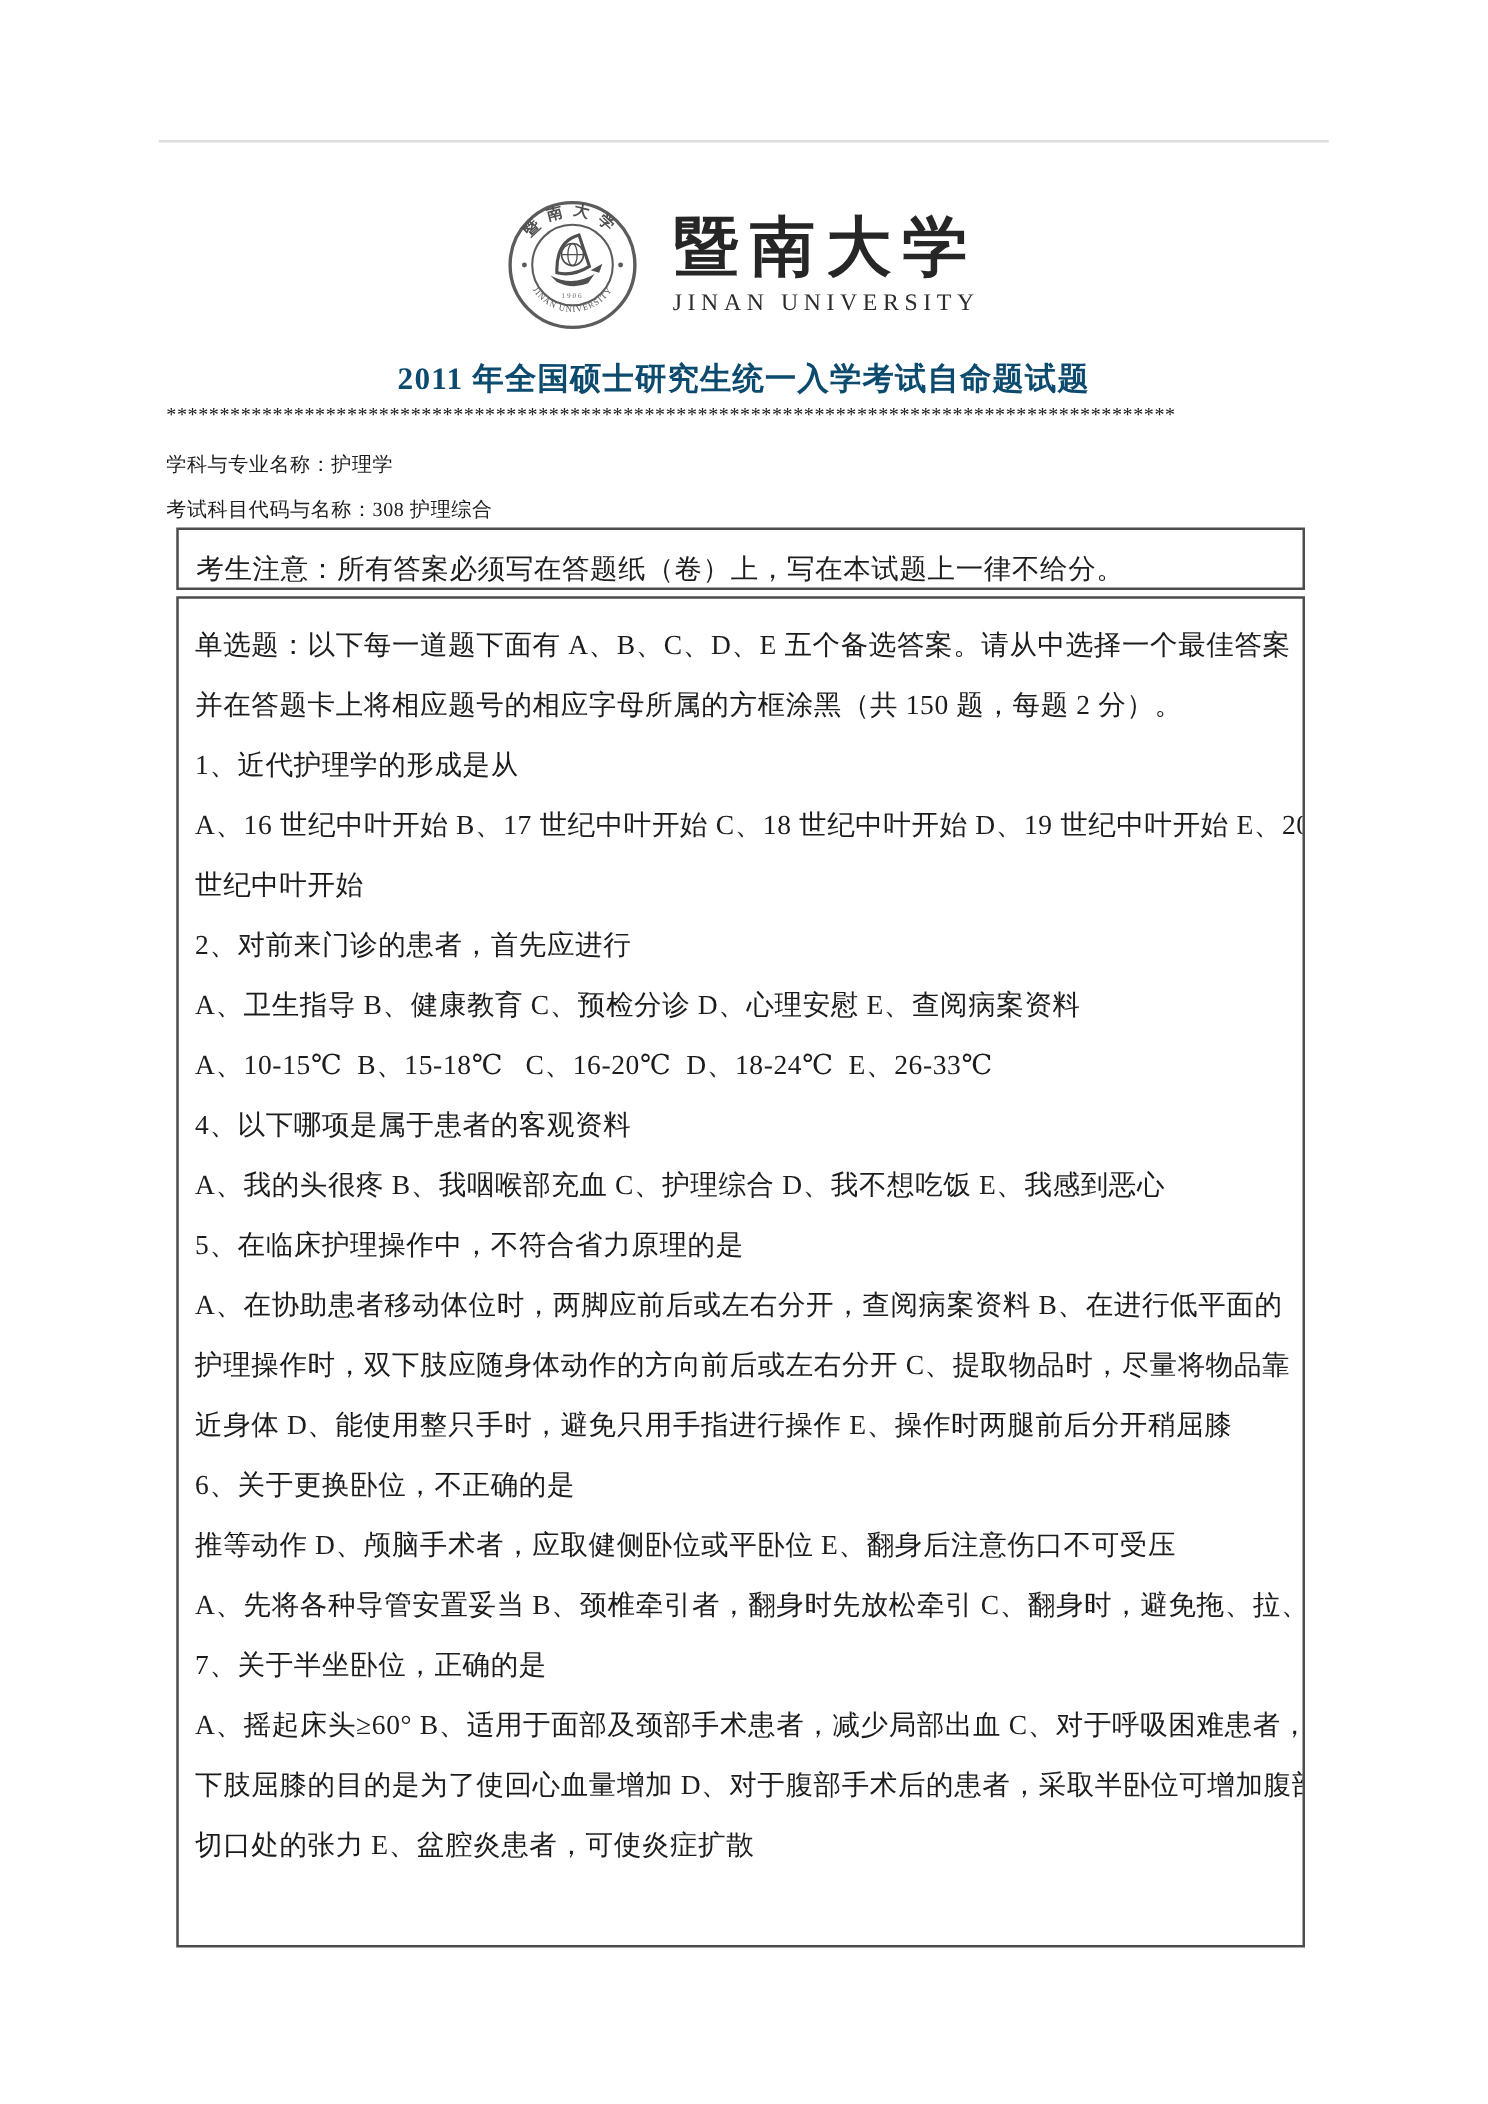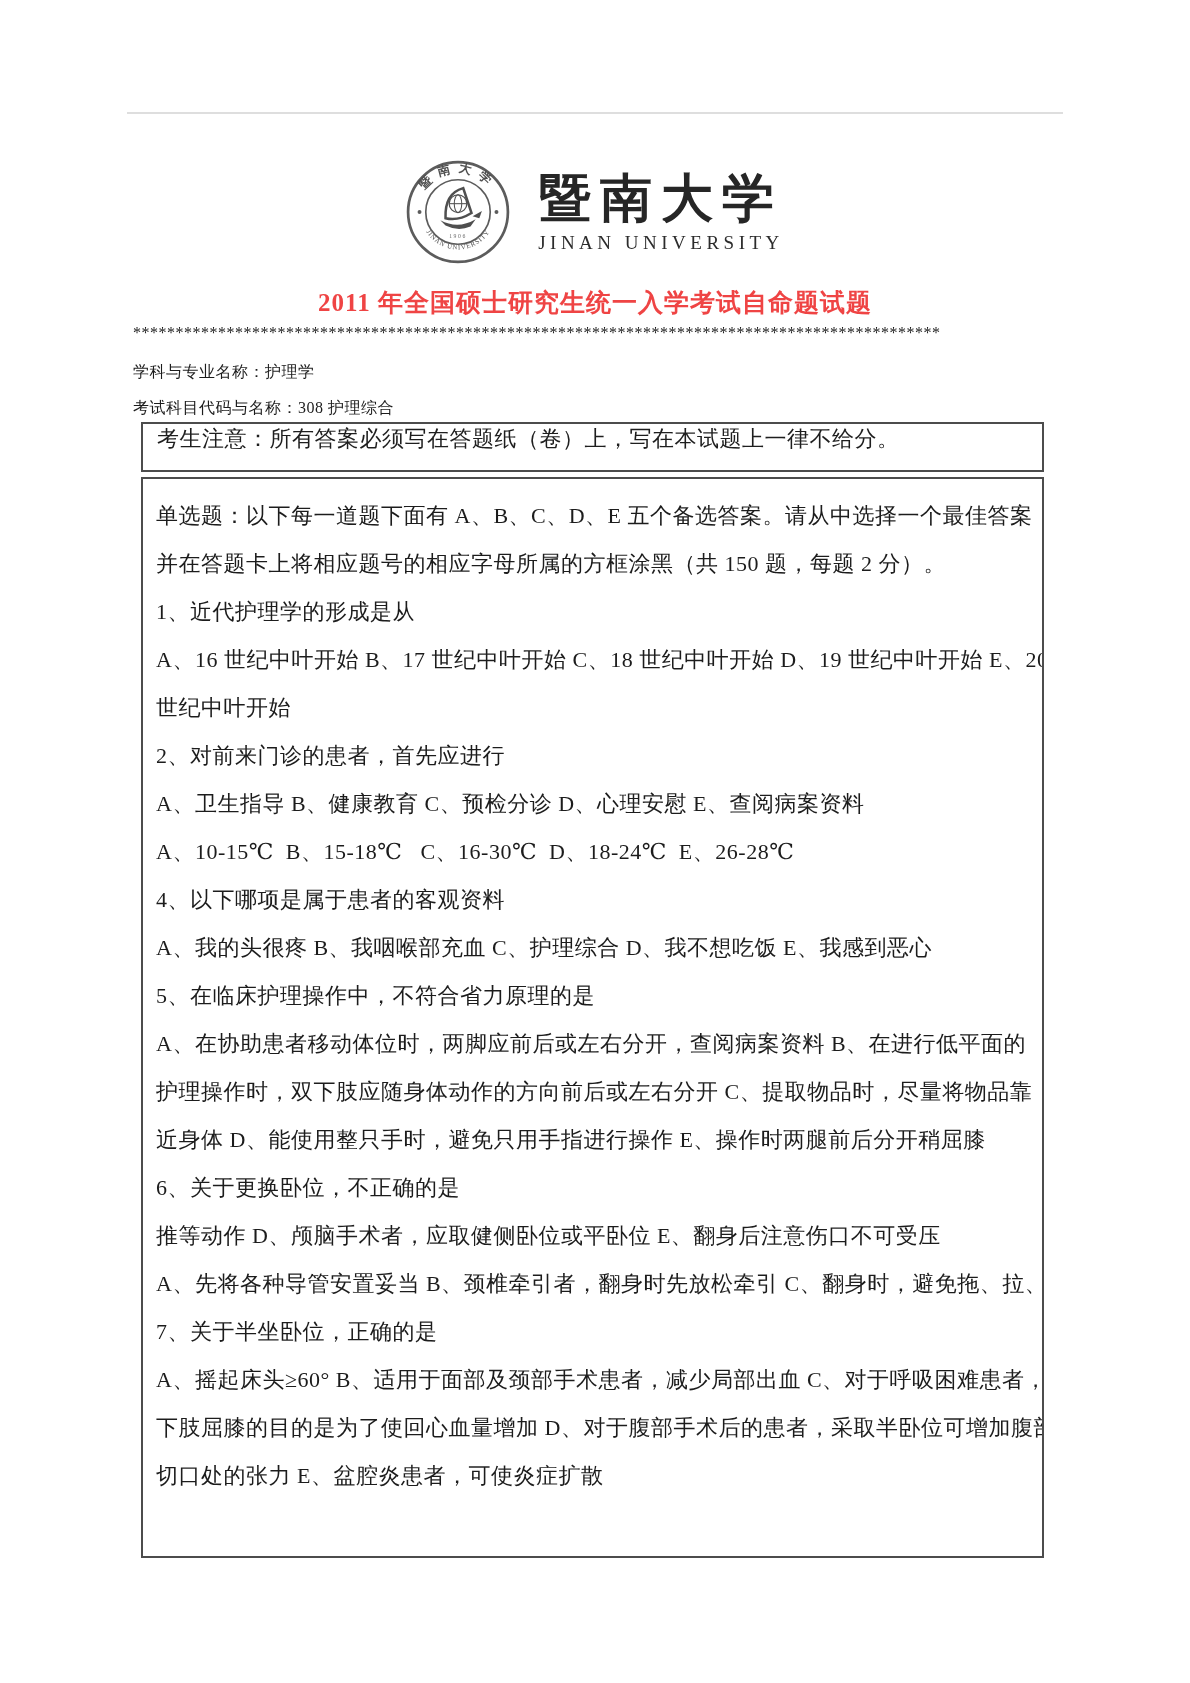--- a/index.html
+++ b/index.html
@@ -9,31 +9,31 @@
     overflow:hidden;
   }
   .top-rule { position:absolute; left:127px; top:112px; width:936px; height:2px; background:#dedede; }
 
   .logo-row { position:absolute; left:0; top:160px; width:1190px; display:flex; justify-content:center; align-items:center; gap:28px; }
   .seal { width:104px; height:104px; }
   .logo-text { display:flex; flex-direction:column; align-items:center; }
   .uni-cn { font-size:52px; font-weight:bold; letter-spacing:9px; line-height:1.1; color:#262626; white-space:nowrap; }
   .uni-en { font-size:19px; letter-spacing:4.5px; margin-top:4px; color:#2c2c2c; white-space:nowrap; }
 
-  .title { position:absolute; left:0; top:286px; width:1190px; text-align:center; font-size:25px; font-weight:bold; color:#ef4444; letter-spacing:1px; }
+  .title { position:absolute; left:0; top:286px; width:1190px; text-align:center; font-size:25px; font-weight:bold; color:#0c4a6e; letter-spacing:1px; }
   .stars { position:absolute; left:133px; top:324px; width:896px; height:22px; font-size:16px; letter-spacing:0.5px; white-space:nowrap; overflow:hidden; color:#1c1c1c; }
 
   .meta { position:absolute; left:133px; font-size:16px; color:#1c1c1c; letter-spacing:0.5px; white-space:nowrap; }
   .meta.m1 { top:362px; }
   .meta.m2 { top:398px; }
 
   .notice-box {
     position:absolute; left:141px; top:422px; width:903px; height:50px;
     border:2px solid #4c4c4c; box-sizing:border-box;
-    display:flex; align-items:flex-start; padding-left:14px;
+    display:flex; align-items:flex-end; padding-left:14px;
     font-size:22px; letter-spacing:0.5px; white-space:nowrap; overflow:hidden;
   }
   .question-box {
     position:absolute; left:141px; top:477px; width:903px; height:1081px;
     border:2px solid #4c4c4c; box-sizing:border-box;
     padding:13px 13px 0 13px; overflow:hidden;
   }
   .qline {
     height:48px; line-height:48px; font-size:22px; letter-spacing:0.5px;
     white-space:pre; overflow:visible; color:#1c1c1c;
@@ -91,21 +91,21 @@
 
   <div class="question-box">
     <div>
         <div class="qline">单选题：以下每一道题下面有 A、B、C、D、E 五个备选答案。请从中选择一个最佳答案，</div>
         <div class="qline">并在答题卡上将相应题号的相应字母所属的方框涂黑（共 150 题，每题 2 分）。</div>
         <div class="qline">1、近代护理学的形成是从</div>
         <div class="qline">A、16 世纪中叶开始 B、17 世纪中叶开始 C、18 世纪中叶开始 D、19 世纪中叶开始 E、20</div>
         <div class="qline">世纪中叶开始</div>
         <div class="qline">2、对前来门诊的患者，首先应进行</div>
         <div class="qline">A、卫生指导 B、健康教育 C、预检分诊 D、心理安慰 E、查阅病案资料</div>
-        <div class="qline">A、10-15℃  B、15-18℃   C、16-30℃  D、18-24℃  E、26-28℃</div>
+        <div class="qline">A、10-15℃  B、15-18℃   C、16-20℃  D、18-24℃  E、26-33℃</div>
         <div class="qline">4、以下哪项是属于患者的客观资料</div>
         <div class="qline">A、我的头很疼 B、我咽喉部充血 C、护理综合 D、我不想吃饭 E、我感到恶心</div>
         <div class="qline">5、在临床护理操作中，不符合省力原理的是</div>
         <div class="qline">A、在协助患者移动体位时，两脚应前后或左右分开，查阅病案资料 B、在进行低平面的</div>
         <div class="qline">护理操作时，双下肢应随身体动作的方向前后或左右分开 C、提取物品时，尽量将物品靠</div>
         <div class="qline">近身体 D、能使用整只手时，避免只用手指进行操作 E、操作时两腿前后分开稍屈膝</div>
         <div class="qline">6、关于更换卧位，不正确的是</div>
         <div class="qline">推等动作 D、颅脑手术者，应取健侧卧位或平卧位 E、翻身后注意伤口不可受压</div>
         <div class="qline">A、先将各种导管安置妥当 B、颈椎牵引者，翻身时先放松牵引 C、翻身时，避免拖、拉、</div>
         <div class="qline">7、关于半坐卧位，正确的是</div>

